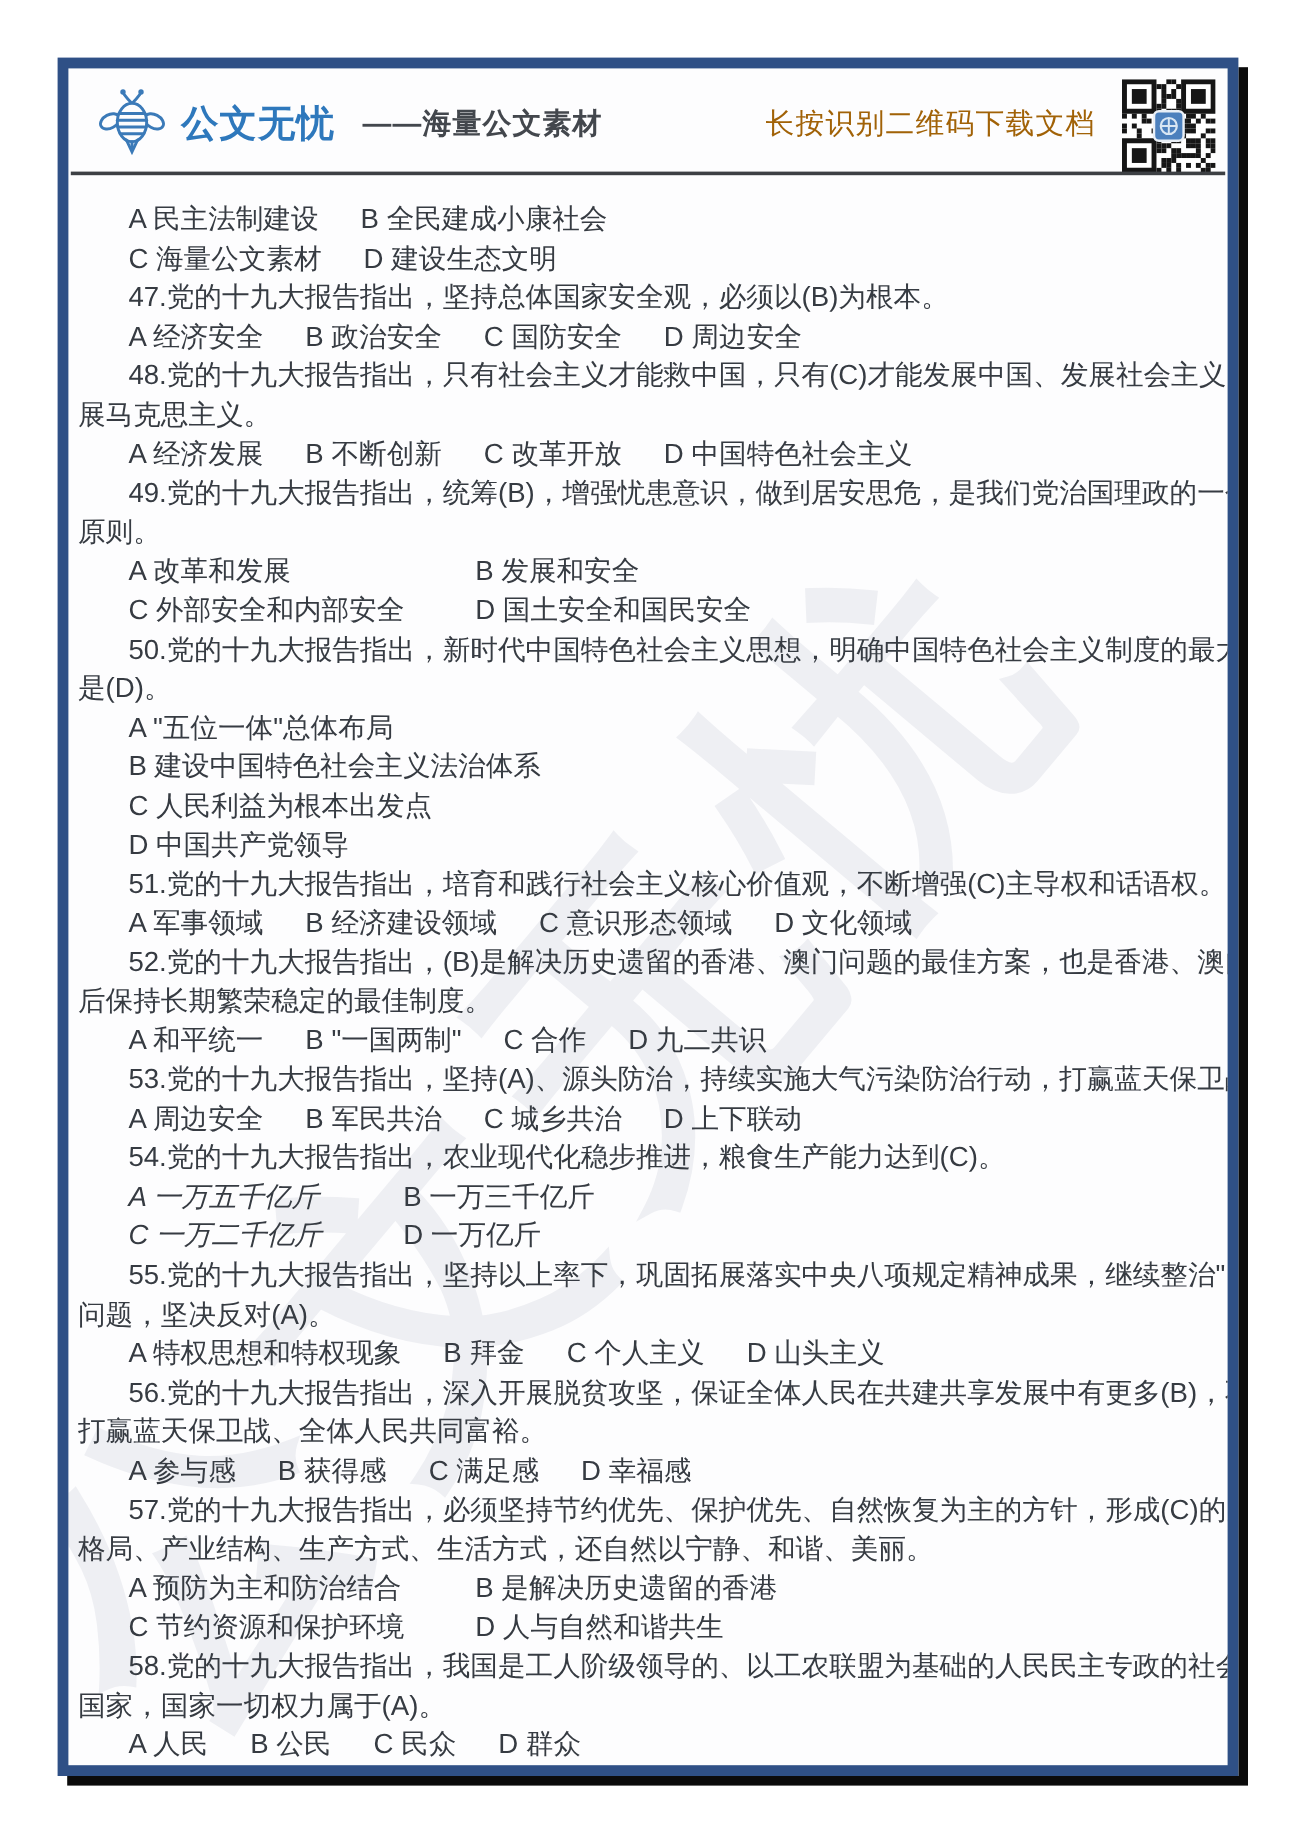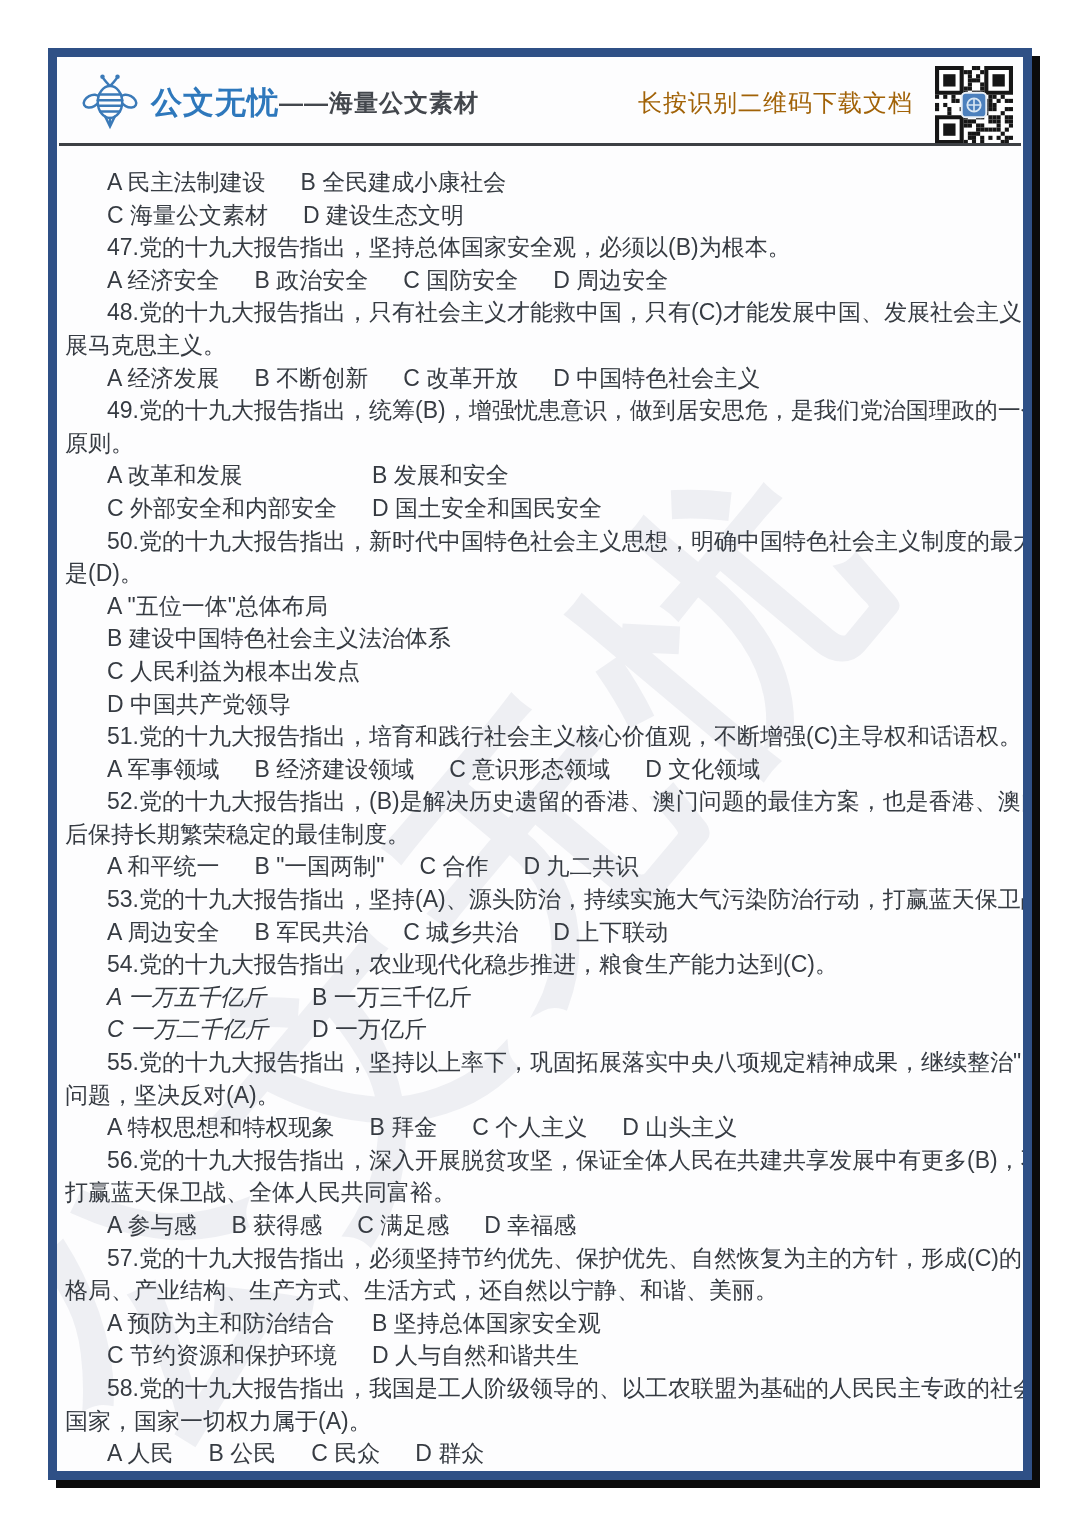--- a/index.html
+++ b/index.html
@@ -15,32 +15,32 @@
     box-shadow:8px 8px 0 0 #0b0b0b;
     overflow:hidden;
   }
   .header {
     position:relative; z-index:2;
     height:86px; display:flex; align-items:center;
     padding:6px 10px 0 24px;
   }
   .bee { flex:none; margin-right:12px; }
   .brand { font-size:31px; font-weight:bold; color:#2e78bc; letter-spacing:1px; }
-  .brand-suffix { font-size:24px; font-weight:600; color:#43474d; letter-spacing:1px; }
+  .brand-suffix { font-size:24px; font-weight:600; color:#43474d; letter-spacing:1px;margin-left:23px; }
   .qr-hint { margin-left:auto; font-size:24px; font-weight:normal; color:#a16207; letter-spacing:1px; padding-right:22px; white-space:nowrap; }
   .qr { flex:none; width:78px; height:78px; margin-top:4px; }
   .rule { position:relative; z-index:2; border-top:3px solid #3d4044; margin:0 2px; }
   .content {
     position:relative; z-index:2;
     padding:20px 8px 0 8px;
     font-size:23px; line-height:32.6px; color:#363b42;
   }
   .line { white-space:nowrap; }
   .line.q, .line.o, .line.o2, .line.o2s { padding-left:42px; }
-  .line.o, .line.o2, .line.o2s { display:flex; }
+  .line.o, .line.o2, .line.o2s { display:flex;gap:24px; }
   .line.o { gap:35px; }
   .line.o2 .cell, .line.o2s .cell { flex:none; }
   .line.o .cell { flex:none; }
   .line.o2 .cell:first-child { width:265px; }
   .line.o2s .cell:first-child { width:205px;font-style:italic; }
   .watermark {
     position:absolute; z-index:1; left:-255px; top:740px;
     width:1300px; height:300px; line-height:300px; text-align:center;
     font-size:268px; font-weight:bold; letter-spacing:26px;
     color:rgba(92,100,128,0.09);
@@ -300,21 +300,21 @@
         <div class="line o">
           <span class="cell">A 参与感</span>
           <span class="cell">B 获得感</span>
           <span class="cell">C 满足感</span>
           <span class="cell">D 幸福感</span>
         </div>
         <div class="line q">57.党的十九大报告指出，必须坚持节约优先、保护优先、自然恢复为主的方针，形成(C)的空间</div>
         <div class="line c">格局、产业结构、生产方式、生活方式，还自然以宁静、和谐、美丽。</div>
         <div class="line o2">
           <span class="cell">A 预防为主和防治结合</span>
-          <span class="cell">B 坚持总体国家安全观</span>
+          <span class="cell">B 是解决历史遗留的香港</span>
         </div>
         <div class="line o2">
           <span class="cell">C 节约资源和保护环境</span>
           <span class="cell">D 人与自然和谐共生</span>
         </div>
         <div class="line q">58.党的十九大报告指出，我国是工人阶级领导的、以工农联盟为基础的人民民主专政的社会主义</div>
         <div class="line c">国家，国家一切权力属于(A)。</div>
         <div class="line o">
           <span class="cell">A 人民</span>
           <span class="cell">B 公民</span>

